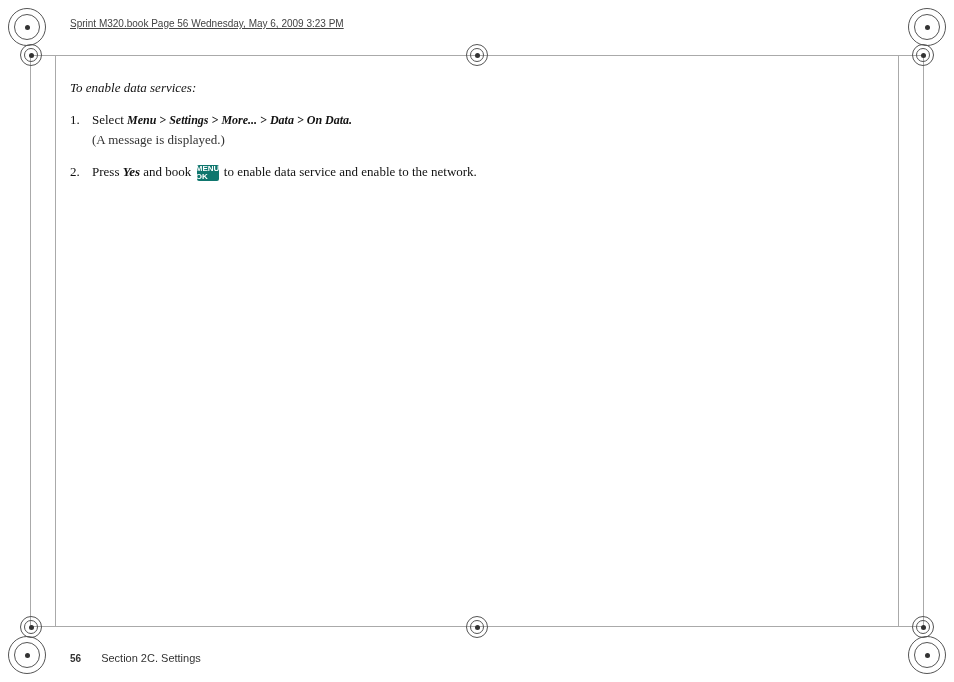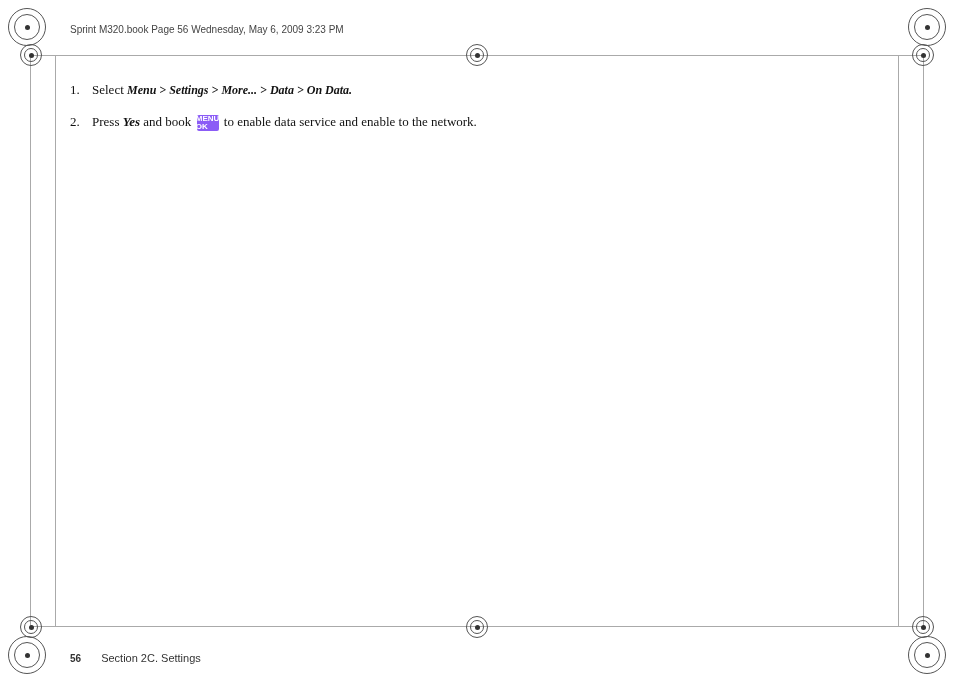--- a/index.html
+++ b/index.html
@@ -102,26 +102,27 @@
     .orn-s-tl { top: 44px; left: 20px; }
     .orn-s-tr { top: 44px; right: 20px; }
     .orn-s-bl { bottom: 44px; left: 20px; }
     .orn-s-br { bottom: 44px; right: 20px; }
     .orn-s-tc { top: 44px; left: 50%; transform: translateX(-50%); }
     .orn-s-bc { bottom: 44px; left: 50%; transform: translateX(-50%); }
 
     
     .page-header {
       position: absolute;
-      top: 24px;
+      top: 18px;
       left: 70px;
       right: 70px;
       font-size: 10px;
       color: #444;
       font-family: Arial, Helvetica, sans-serif;
+      text-decoration: underline;
     }
 
     
     .page-footer {
       position: absolute;
       bottom: 18px;
       left: 70px;
       right: 70px;
       font-size: 11px;
       color: #333;
@@ -183,21 +184,21 @@
       font-weight: bold;
       font-style: italic;
       font-size: 12px;
     }
 
     
     .menu-ok-btn {
       display: inline-flex;
       align-items: center;
       justify-content: center;
-      background: #8b5cf6;
+      background: #0f766e;
       color: #fff;
       font-size: 8px;
       font-family: Arial, sans-serif;
       font-weight: bold;
       width: 22px;
       height: 16px;
       border-radius: 2px;
       vertical-align: middle;
       margin: 0 2px;
       line-height: 1;
@@ -289,27 +290,29 @@
   <div class="circle-ornament-inner">
     <div class="circle-ornament-dot"></div>
   </div>
 </div>
 
 <div class="page-header">
   <span>Sprint M320.book  Page 56  Wednesday, May 6, 2009  3:23 PM</span>
 </div>
 
 <div class="content">
+  <p class="section-title">To enable data services:</p>
 
   <ol class="numbered-list">
 
     <li>
       <span class="list-num">1.</span>
       <span class="list-content">
         <span>Select </span><span class="menu-path">Menu &gt; Settings &gt; More... &gt; Data &gt; On Data.</span>
+        <span class="sub-line">(A message is displayed.)</span>
       </span>
     </li>
 
     <li>
       <span class="list-num">2.</span>
       <span class="list-content">
         <span>Press </span><span class="yes-italic">Yes</span><span> and book </span><span class="menu-ok-btn">MENU<br>OK</span><span> to enable data service and enable to the network.</span>
       </span>
     </li>
   </ol>

